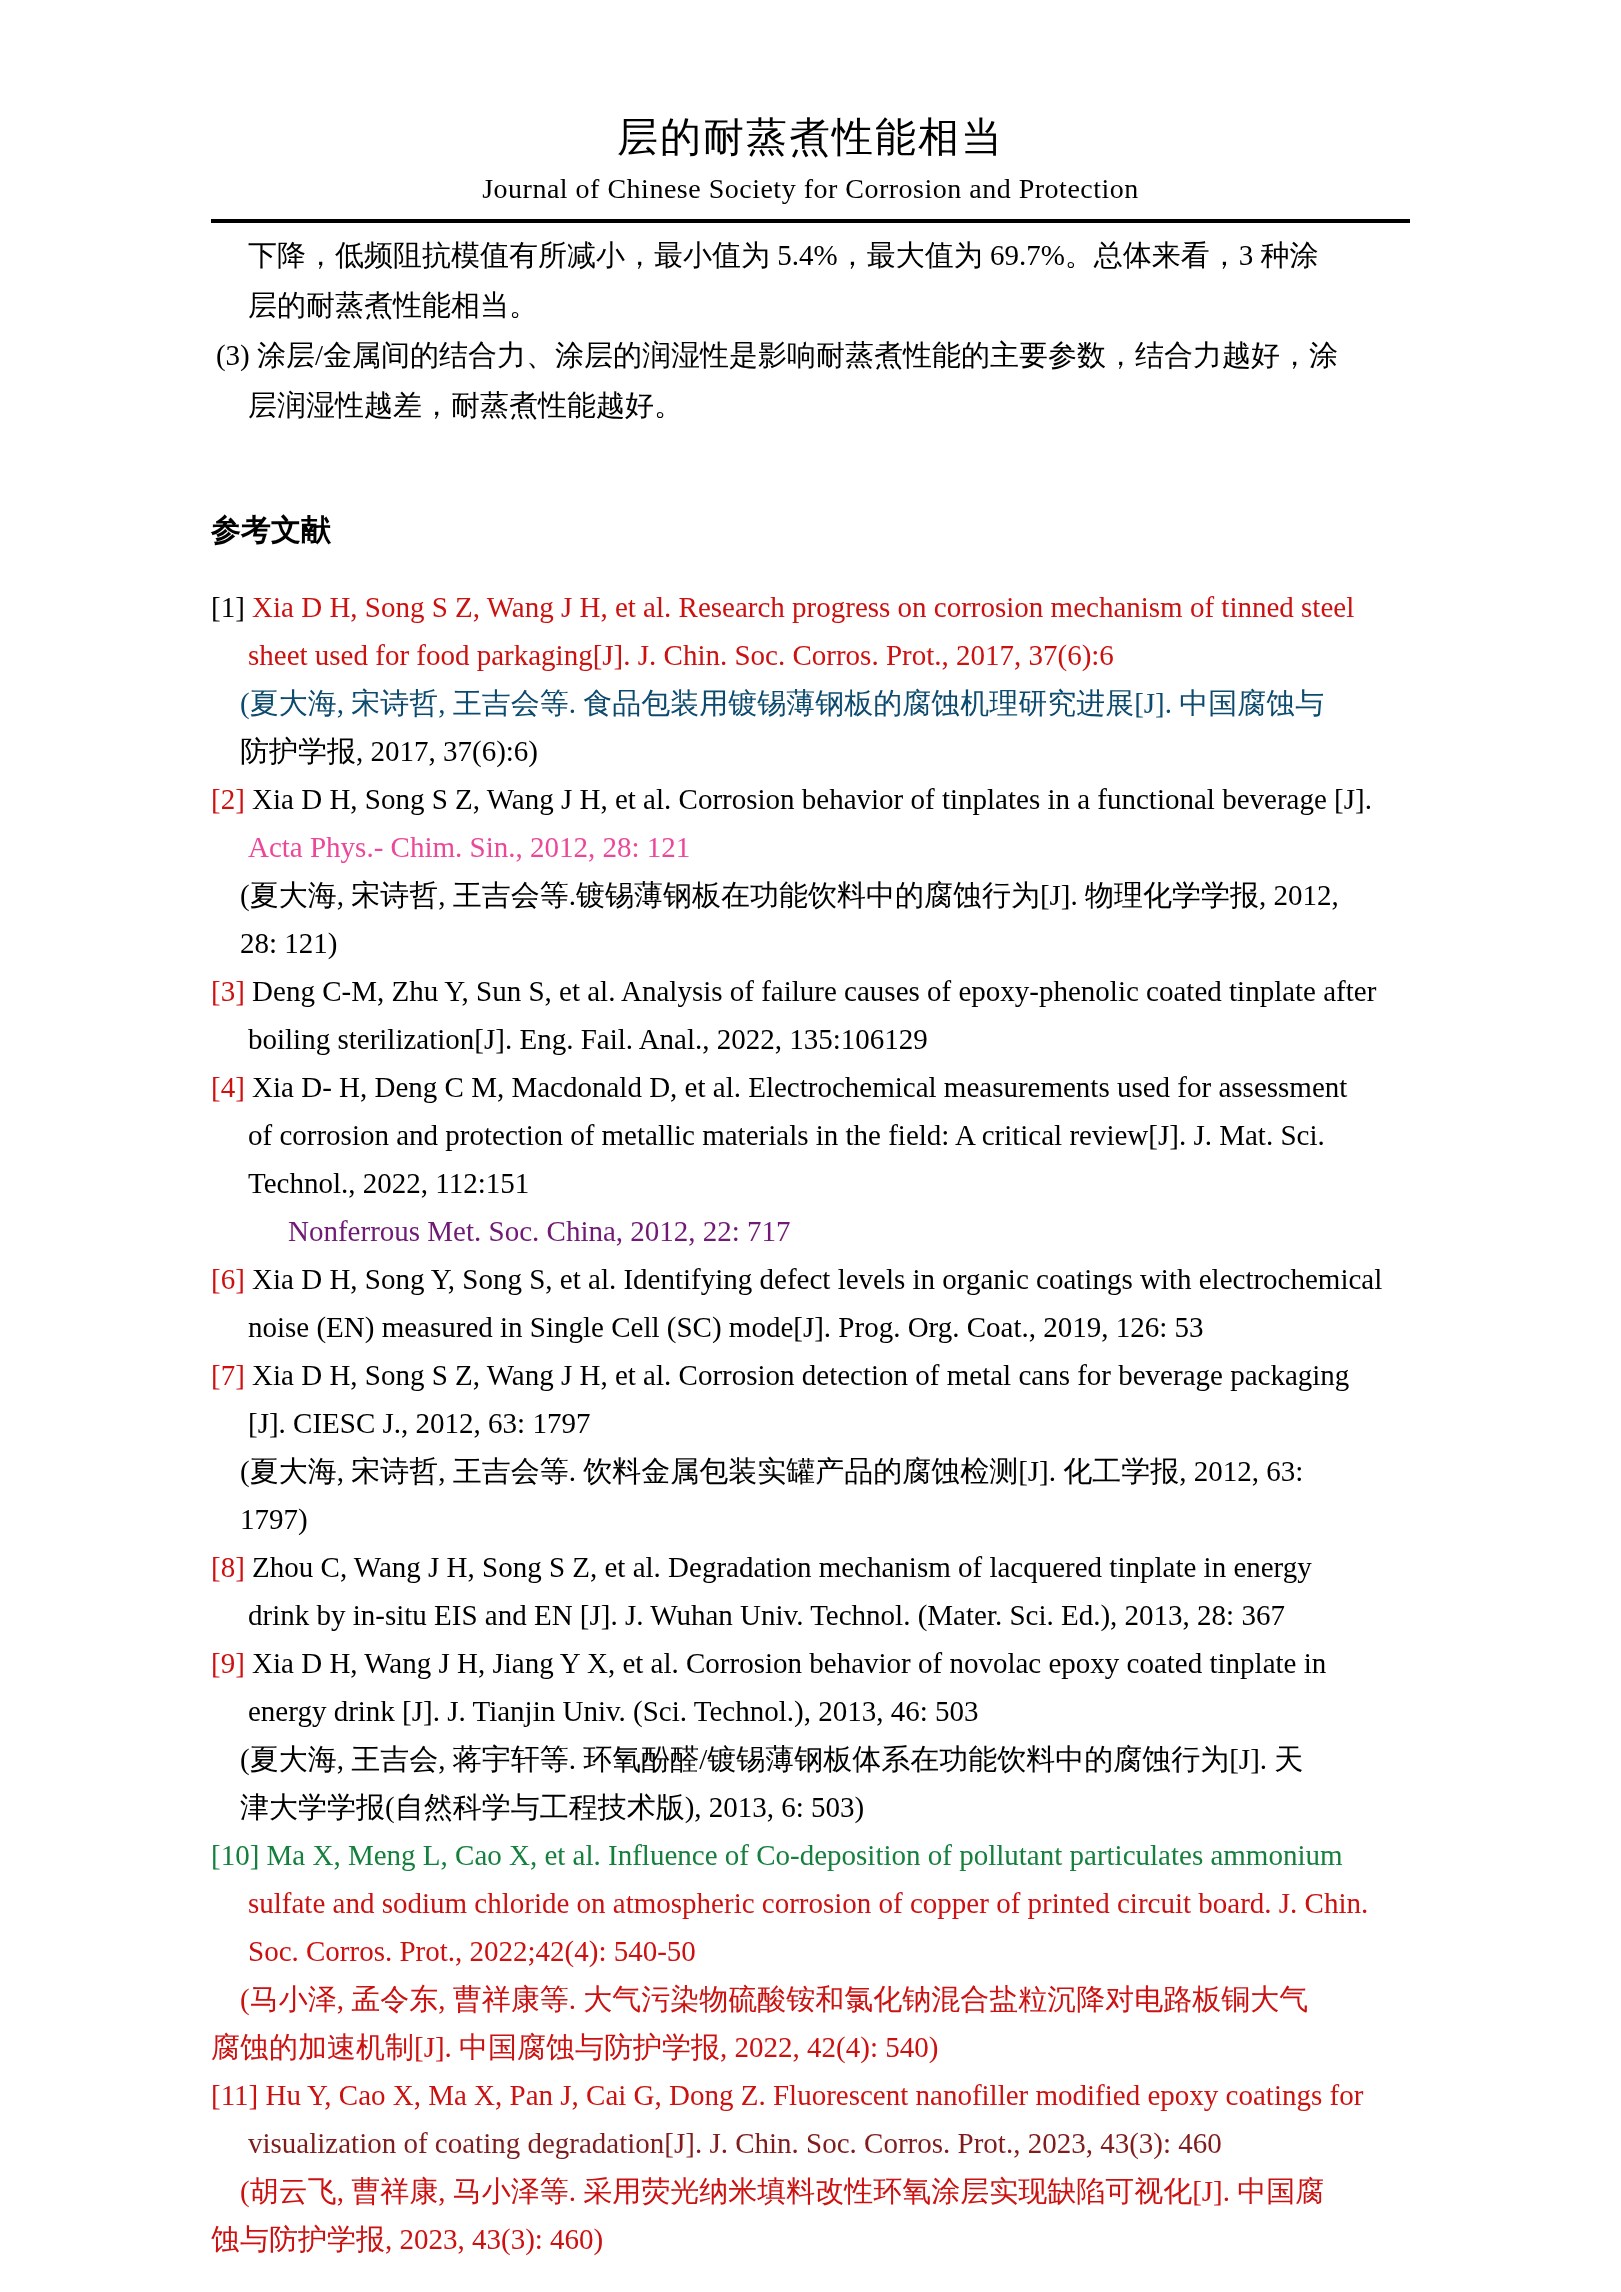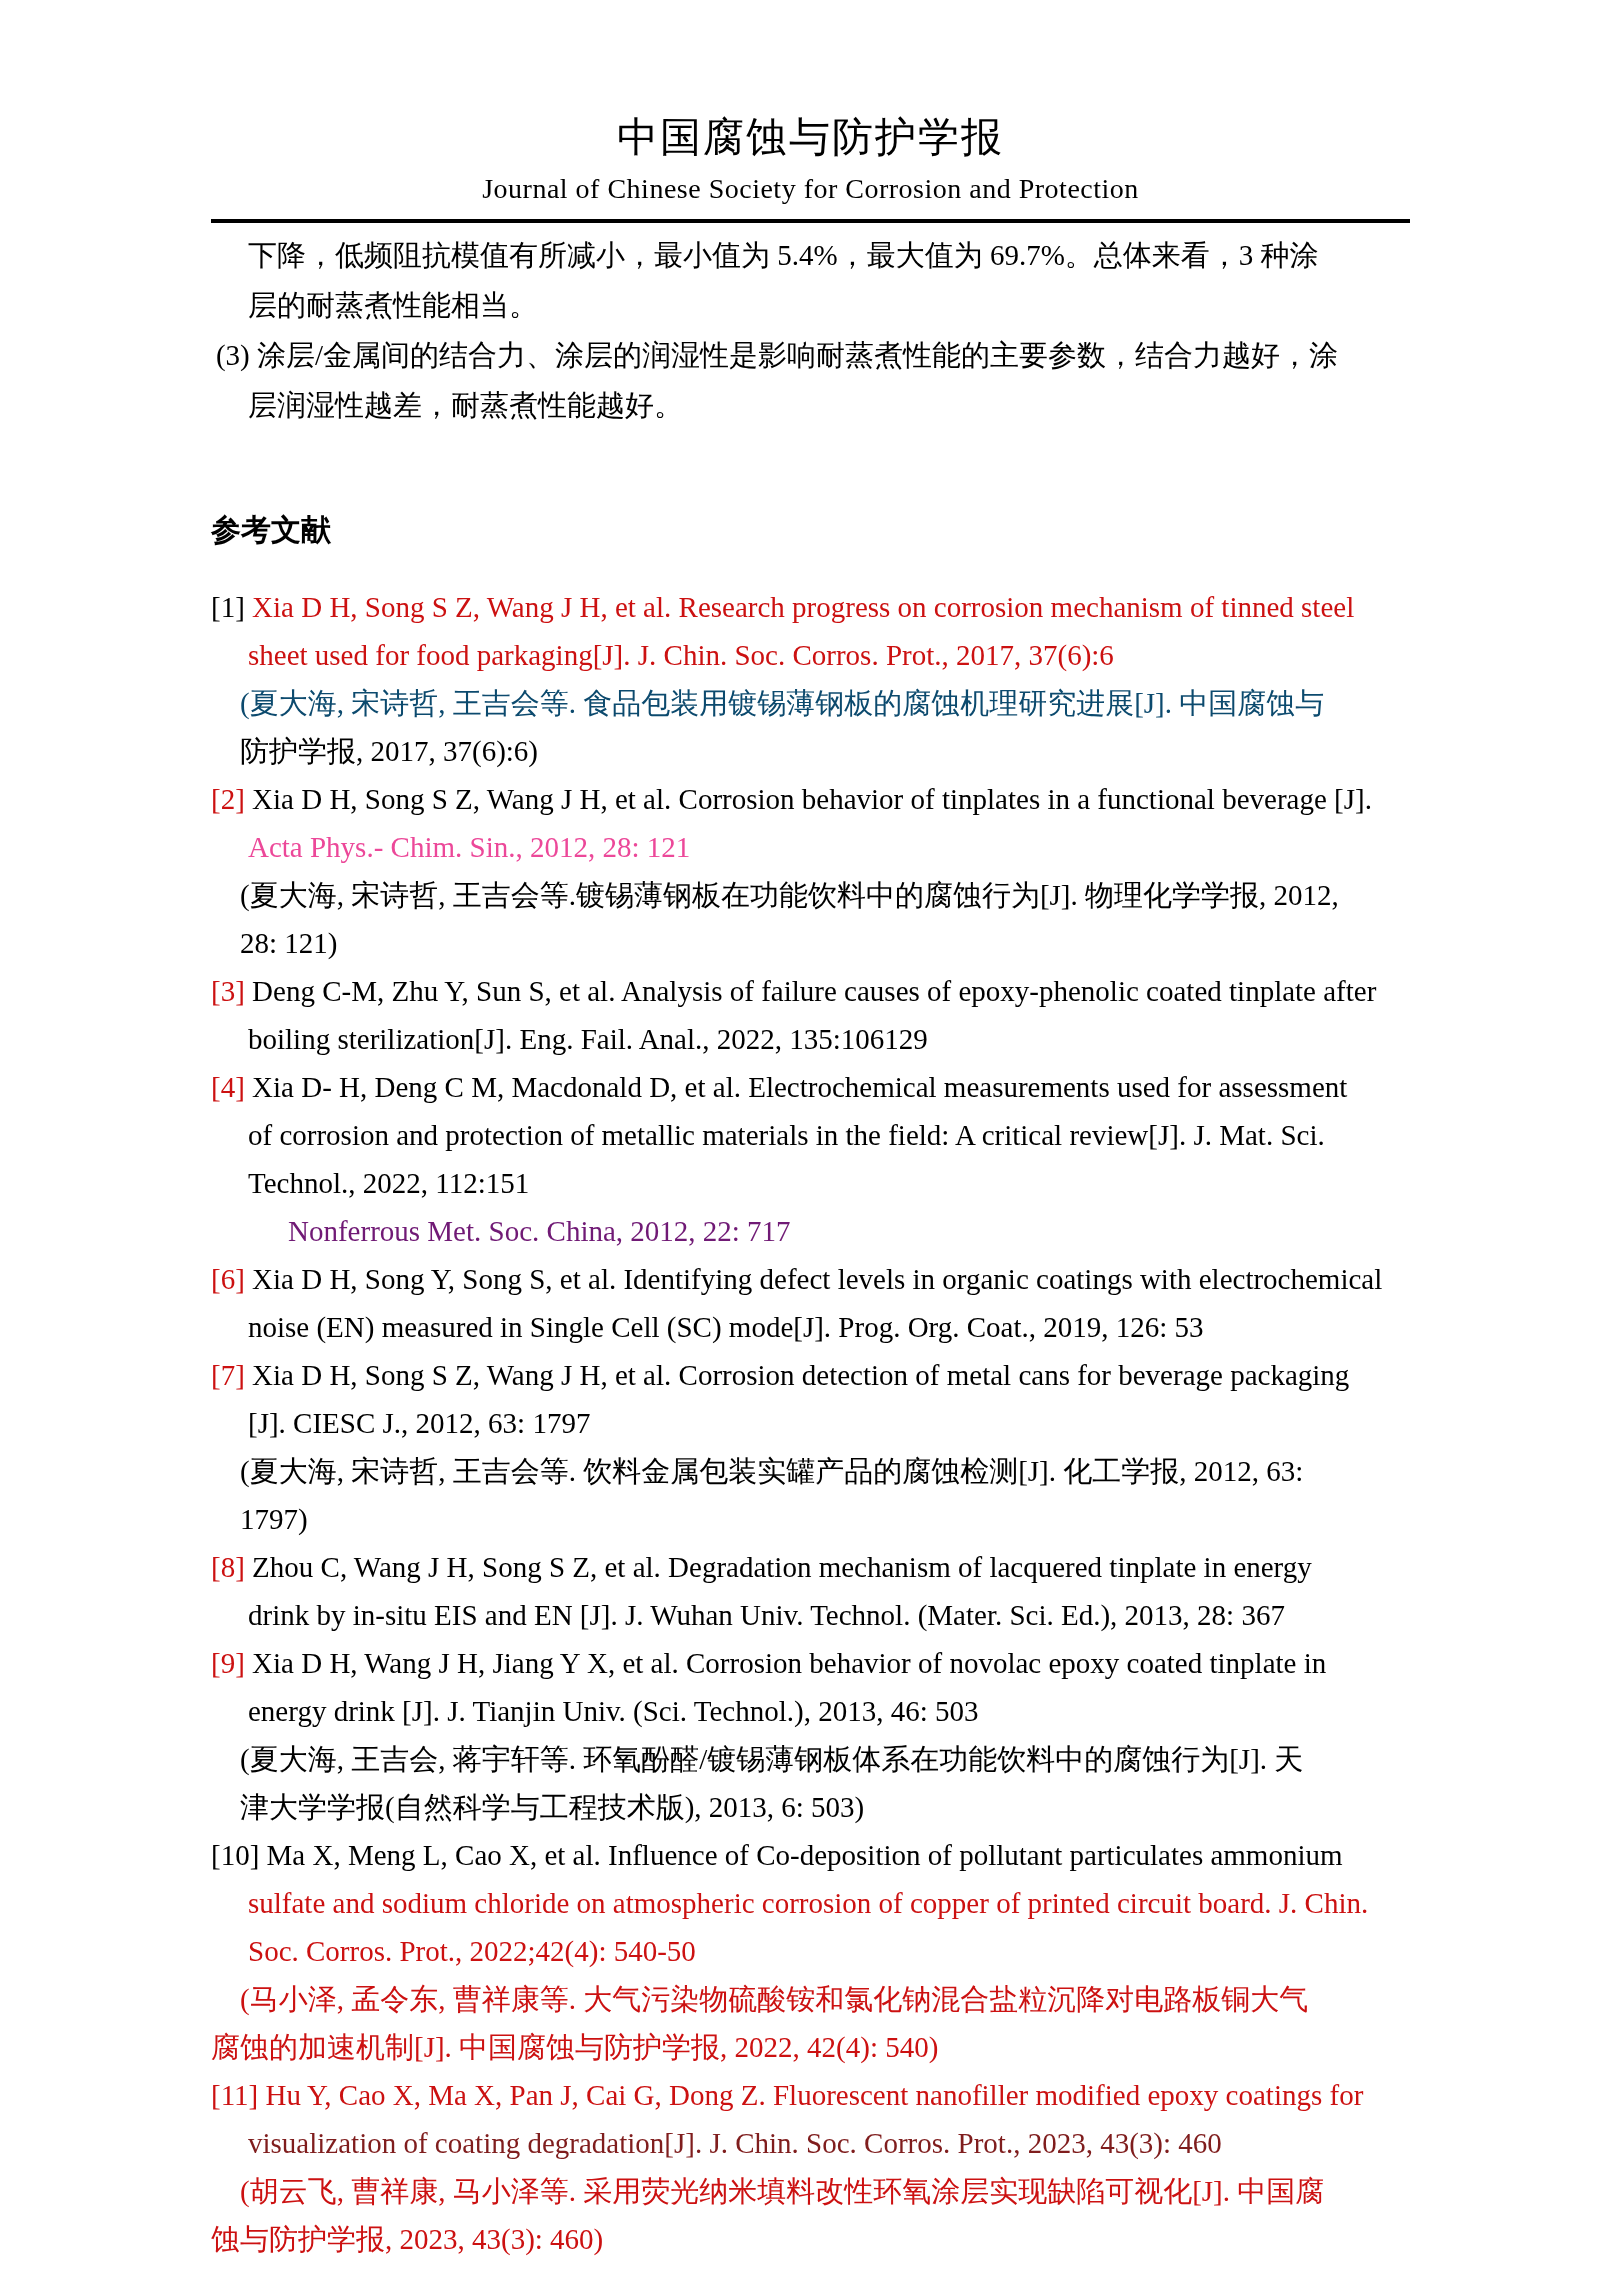--- a/index.html
+++ b/index.html
@@ -71,21 +71,21 @@
   .ref { margin: 0; }
   .ref .line { line-height: 48px; }
 </style>
 </head>
 <body>
 
 <div class="page">
   <div class="content">
 
     <header>
-      <div class="journal-title-cn">中国腐蚀与防护学报</div>
+      <div class="journal-title-cn">层的耐蒸煮性能相当</div>
       <div class="journal-title-en">Journal of Chinese Society for Corrosion and Protection</div>
       <hr class="header-rule">
     </header>
 
     <main>
 
       <div class="para">
           <div class="line indent-hang"><span style="color: rgb(0, 0, 0);">下降，低频阻抗模值有所减小，最小值为 5.4%，最大值为 69.7%。总体来看，3 种涂</span></div>
           <div class="line indent-hang"><span style="color: rgb(0, 0, 0);">层的耐蒸煮性能相当。</span></div>
         </div>
@@ -136,21 +136,21 @@
             <div class="line indent-none"><span style="color: rgb(204, 17, 17);">[8]</span><span style="color: rgb(0, 0, 0);"> Zhou C, Wang J H, Song S Z, et al. Degradation mechanism of lacquered tinplate in energy</span></div>
             <div class="line indent-hang"><span style="color: rgb(0, 0, 0);">drink by in-situ EIS and EN [J]. J. Wuhan Univ. Technol. (Mater. Sci. Ed.), 2013, 28: 367</span></div>
           </li>
           <li class="ref">
             <div class="line indent-none"><span style="color: rgb(204, 17, 17);">[9]</span><span style="color: rgb(0, 0, 0);"> Xia D H, Wang J H, Jiang Y X, et al. Corrosion behavior of novolac epoxy coated tinplate in</span></div>
             <div class="line indent-hang"><span style="color: rgb(0, 0, 0);">energy drink [J]. J. Tianjin Univ. (Sci. Technol.), 2013, 46: 503</span></div>
             <div class="line indent-cn"><span style="color: rgb(0, 0, 0);">(夏大海, 王吉会, 蒋宇轩等. 环氧酚醛/镀锡薄钢板体系在功能饮料中的腐蚀行为[J]. 天</span></div>
             <div class="line indent-cn"><span style="color: rgb(0, 0, 0);">津大学学报(自然科学与工程技术版), 2013, 6: 503)</span></div>
           </li>
           <li class="ref">
-            <div class="line indent-none"><span style="color: #000000;">[10] Ma X, Meng L, Cao X, et al. Influence of Co-deposition of pollutant particulates ammonium</span></div>
+            <div class="line indent-none"><span style="color: #15803d;">[10] Ma X, Meng L, Cao X, et al. Influence of Co-deposition of pollutant particulates ammonium</span></div>
             <div class="line indent-hang"><span style="color: rgb(204, 17, 17);">sulfate and sodium chloride on atmospheric corrosion of copper of printed circuit board. J. Chin.</span></div>
             <div class="line indent-hang"><span style="color: rgb(204, 17, 17);">Soc. Corros. Prot., 2022;42(4): 540-50</span></div>
             <div class="line indent-cn"><span style="color: rgb(204, 17, 17);">(马小泽, 孟令东, 曹祥康等. 大气污染物硫酸铵和氯化钠混合盐粒沉降对电路板铜大气</span></div>
             <div class="line indent-none"><span style="color: rgb(204, 17, 17);">腐蚀的加速机制[J]. 中国腐蚀与防护学报, 2022, 42(4): 540)</span></div>
           </li>
           <li class="ref">
             <div class="line indent-none"><span style="color: rgb(204, 17, 17);">[11] Hu Y, Cao X, Ma X, Pan J, Cai G, Dong Z. Fluorescent nanofiller modified epoxy coatings for</span></div>
             <div class="line indent-hang"><span style="color: #7f1d1d;">visualization of coating degradation[J]. J. Chin. Soc. Corros. Prot., 2023, 43(3): 460</span></div>
             <div class="line indent-cn"><span style="color: rgb(204, 17, 17);">(胡云飞, 曹祥康, 马小泽等. 采用荧光纳米填料改性环氧涂层实现缺陷可视化[J]. 中国腐</span></div>
             <div class="line indent-none"><span style="color: rgb(204, 17, 17);">蚀与防护学报, 2023, 43(3): 460)</span></div>

